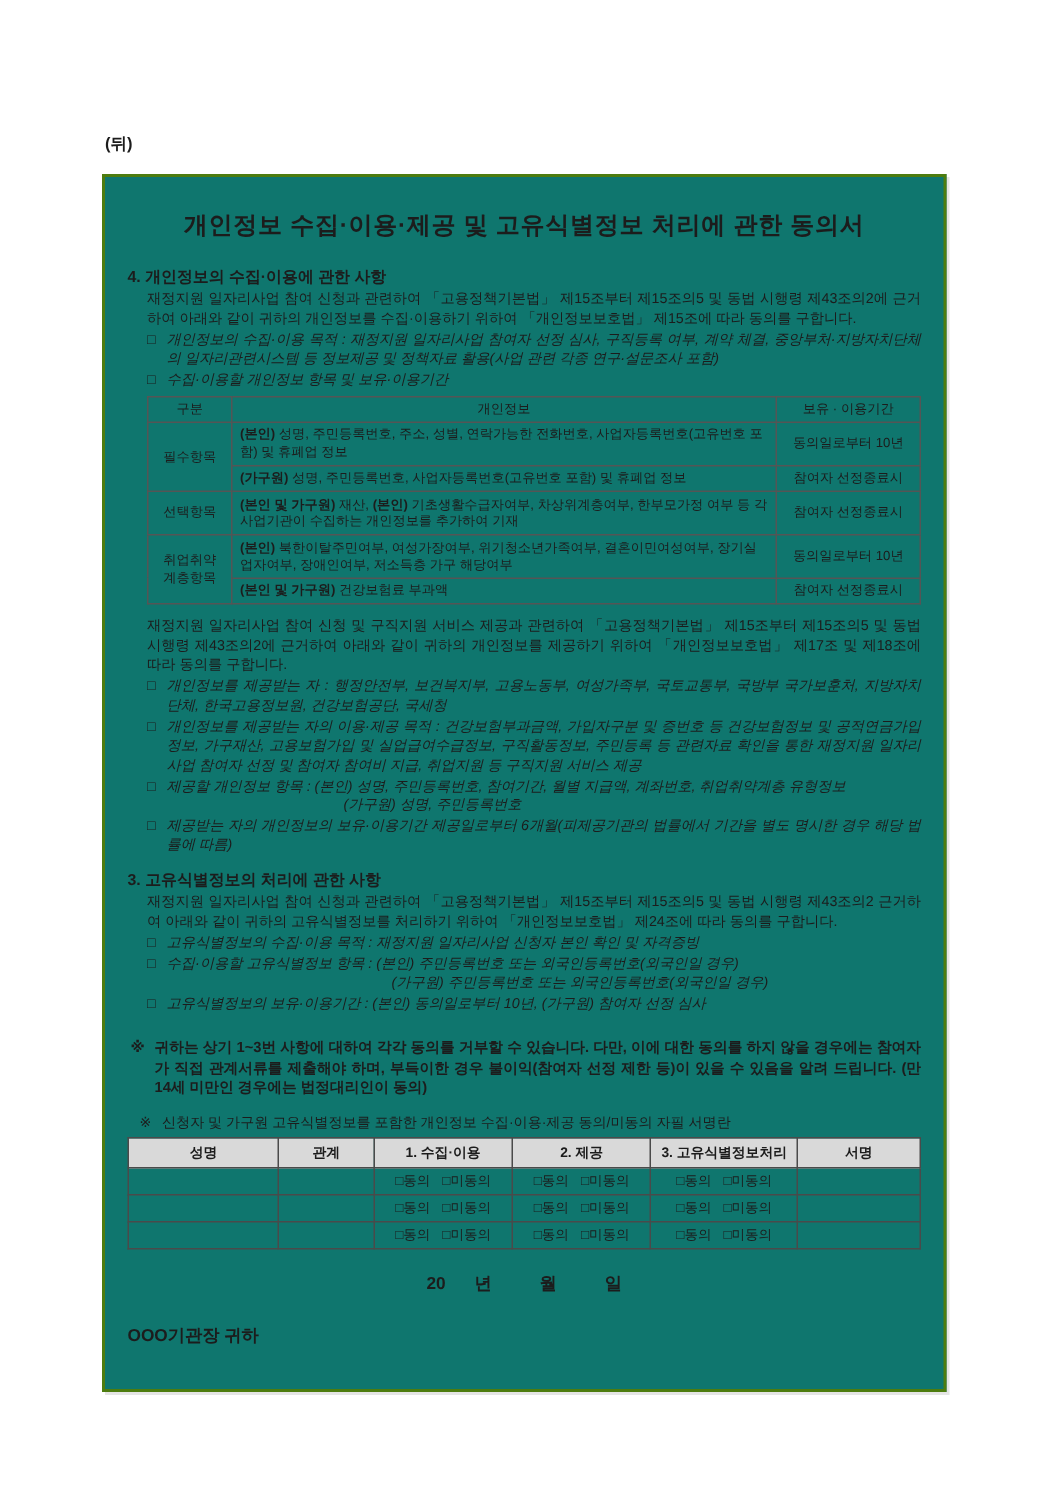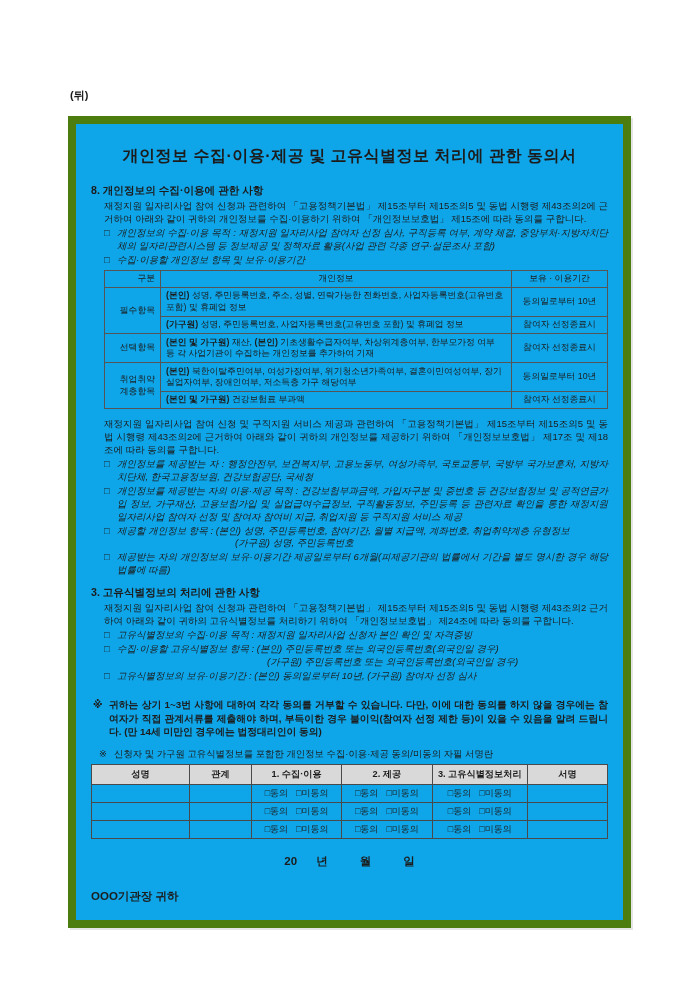--- a/index.html
+++ b/index.html
@@ -10,22 +10,22 @@
     font-family: "Liberation Sans", "DejaVu Sans", sans-serif;
     color: #1c1c1c;
   }
   .page-label {
     position: absolute; left: 70px; top: 88px;
     font-size: 11px; font-weight: 700;
   }
   .doc {
     position: absolute; left: 68px; top: 116px;
     width: 563px; height: 812px;
-    border: 8px solid #4d7c0f;
-    background: #0ea5e9;
+    border: 2px solid #4d7c0f;
+    background: #0f766e;
     padding: 8px 15px 0 15px;
     overflow: hidden;
     box-shadow: 2px 2px 0 rgba(0,0,0,0.10);
   }
   .title {
     text-align: center; font-weight: 700; font-size: 16px;
     letter-spacing: 0.5px; margin: 14px 0 17px 0;
   }
   .sec { margin-bottom: 9px; }
   .sec-h { font-size: 10.6px; font-weight: 700; margin-bottom: 2px; }
@@ -37,21 +37,21 @@
   .sub3 { display: block; margin-left: 150px; }
   .b { font-weight: 700; }
 
   table { border-collapse: collapse; }
   .t1 {
     width: 100%; margin-top: 3px; margin-bottom: 2px;
     font-size: 8.8px; line-height: 1.3; text-align: left;
   }
   .t1 th, .t1 td { border: 1px solid #555; padding: 2.5px 5px; vertical-align: middle; }
   .t1 th { font-weight: 400; text-align: center; }
-  .t1 .col-label { width: 56px; text-align: right; font-family: Liberation Serif, serif; }
+  .t1 .col-label { width: 56px; text-align: center; font-family: Liberation Serif, serif; }
   .t1 .col-period { width: 96px; text-align: center; }
   .t1 .ctr { text-align: left; }
 
   .note1 {
     display: flex; font-size: 9.8px; font-weight: 700; line-height: 1.42;
     margin: 15px 0 9px 2px; text-align: justify;
   }
   .note1 .mk { flex: 0 0 16px; }
   .note2 { display: flex; font-size: 9.4px; margin: 0 0 3px 8px; }
   .note2 .mk { flex: 0 0 15px; }
@@ -77,21 +77,21 @@
 </head>
 <body>
 
 <div class="page-label">(뒤)</div>
 
 <div class="doc">
 
   <div class="title">개인정보 수집·이용·제공 및 고유식별정보 처리에 관한 동의서</div>
 
   <div class="sec">
-    <div class="sec-h">8. 개인정보의 수집·이용에 관한 사항</div>
+    <div class="sec-h">4. 개인정보의 수집·이용에 관한 사항</div>
     <div class="sec-body">
       <div>재정지원 일자리사업 참여 신청과 관련하여 「고용정책기본법」 제15조부터 제15조의5 및 동법 시행령 제43조의2에 근거하여 아래와 같이 귀하의 개인정보를 수집·이용하기 위하여 「개인정보보호법」 제15조에 따라 동의를 구합니다.</div>
       <div class="bullet">
         <span class="mk">□</span>
         <span class="tx">개인정보의 수집·이용 목적 : 재정지원 일자리사업 참여자 선정 심사, 구직등록 여부, 계약 체결, 중앙부처·지방자치단체의 일자리관련시스템 등 정보제공 및 정책자료 활용(사업 관련 각종 연구·설문조사 포함)</span>
       </div>
       <div class="bullet">
         <span class="mk">□</span>
         <span class="tx">수집·이용할 개인정보 항목 및 보유·이용기간</span>
       </div>

